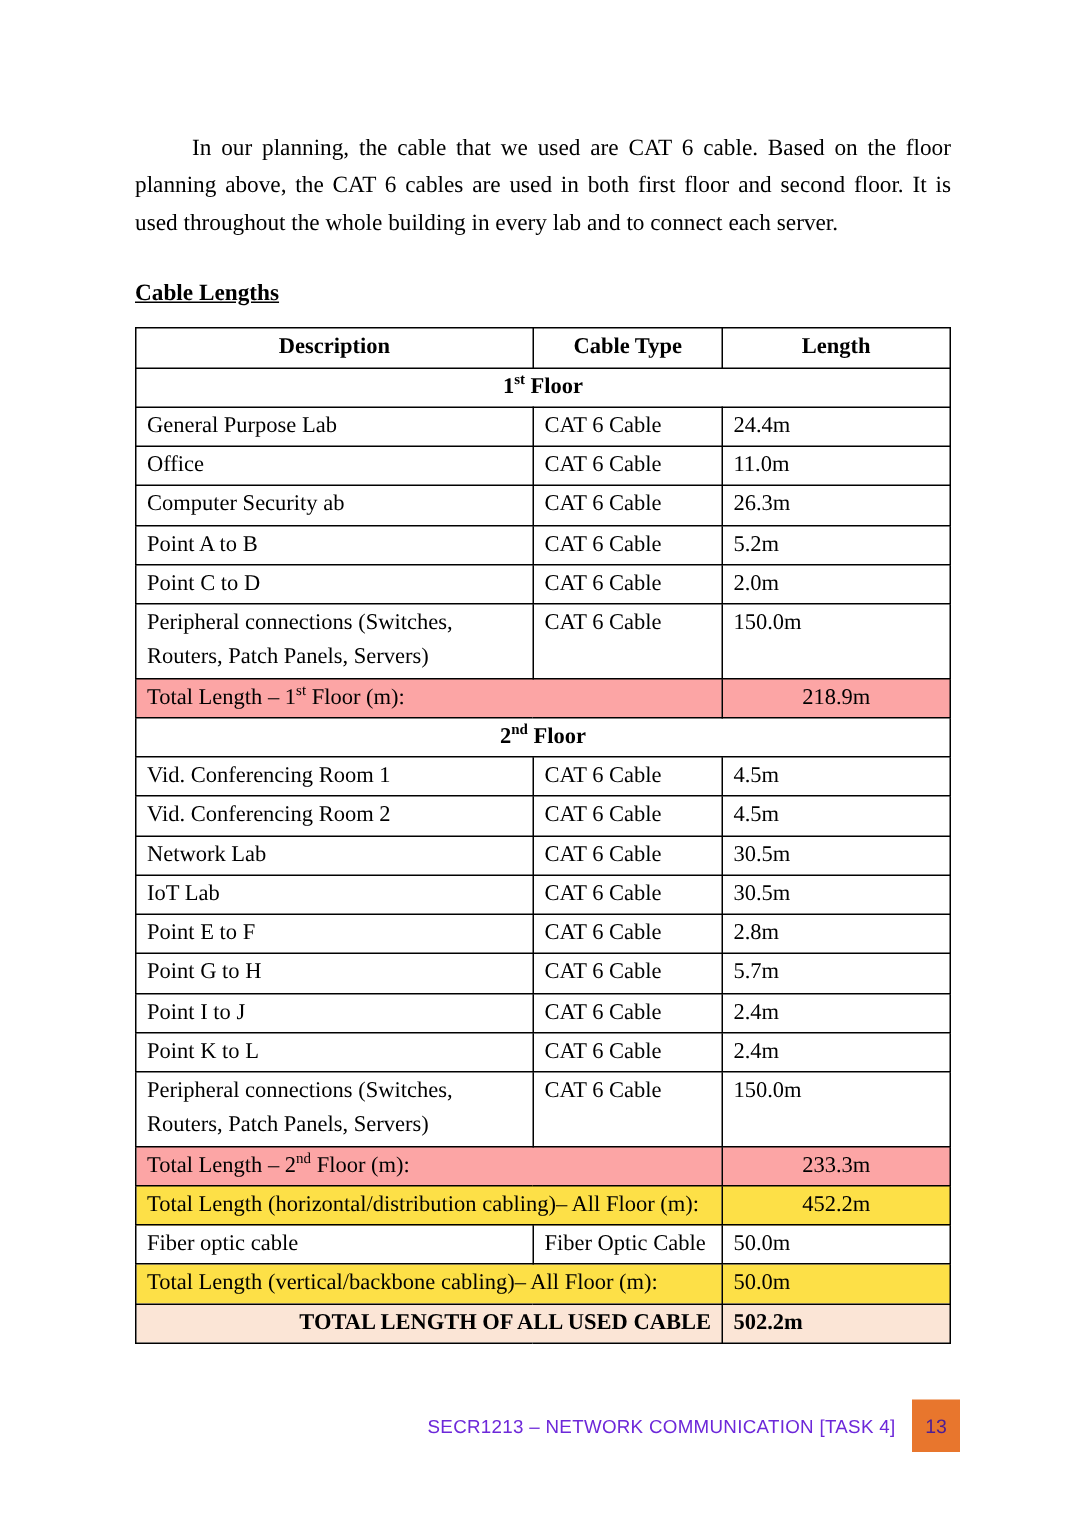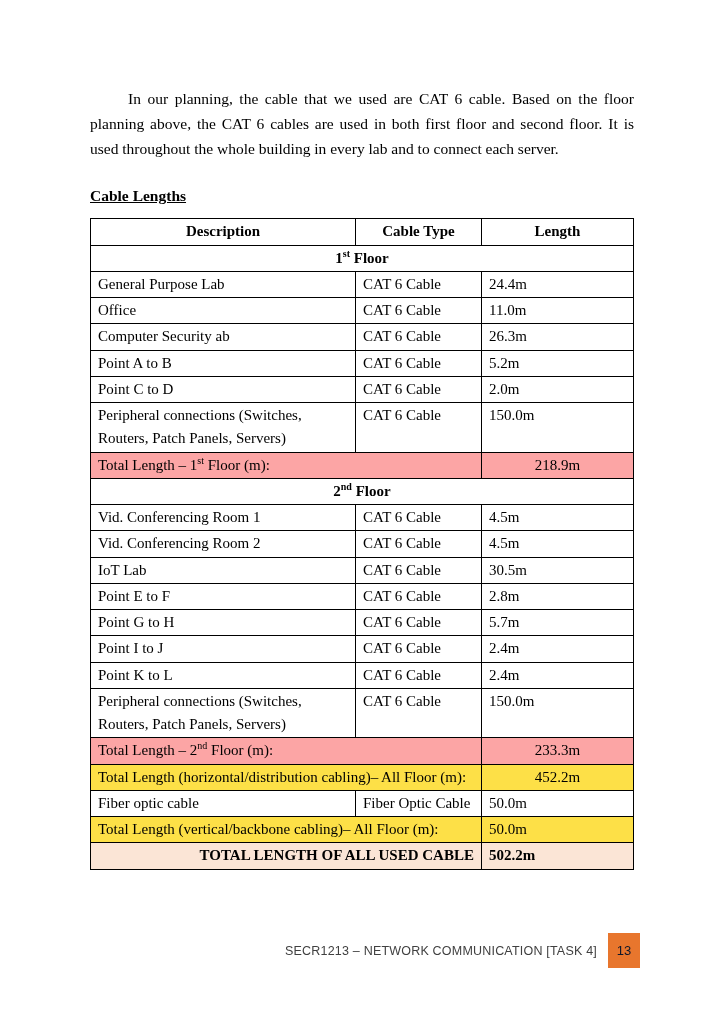--- a/index.html
+++ b/index.html
@@ -57,28 +57,28 @@
     position: absolute;
     top: 933px;
     right: 84px;
     display: flex;
     align-items: center;
     gap: 11px;
     font-family: "Liberation Sans", sans-serif;
   }
   .footer-text {
     font-size: 12.5px;
-    color: #404040;
+    color: #6d28d9;
     letter-spacing: 0.2px;
   }
   .page-number-box {
     width: 32px;
     height: 35px;
     background: #E8762D;
-    color: #0f172a;
+    color: #4c1d95;
     font-size: 13px;
     display: flex;
     align-items: center;
     justify-content: center;
   }
 </style>
 </head>
 <body>
 
 <div class="page">
@@ -149,20 +149,25 @@
           <td>Vid. Conferencing Room 1</td>
           <td>CAT 6 Cable</td>
           <td>4.5m</td>
         </tr>
         <tr>
           <td>Vid. Conferencing Room 2</td>
           <td>CAT 6 Cable</td>
           <td>4.5m</td>
         </tr>
         <tr>
+          <td>Network Lab</td>
+          <td>CAT 6 Cable</td>
+          <td>30.5m</td>
+        </tr>
+        <tr>
           <td>IoT Lab</td>
           <td>CAT 6 Cable</td>
           <td>30.5m</td>
         </tr>
         <tr>
           <td>Point E to F</td>
           <td>CAT 6 Cable</td>
           <td>2.8m</td>
         </tr>
         <tr>

